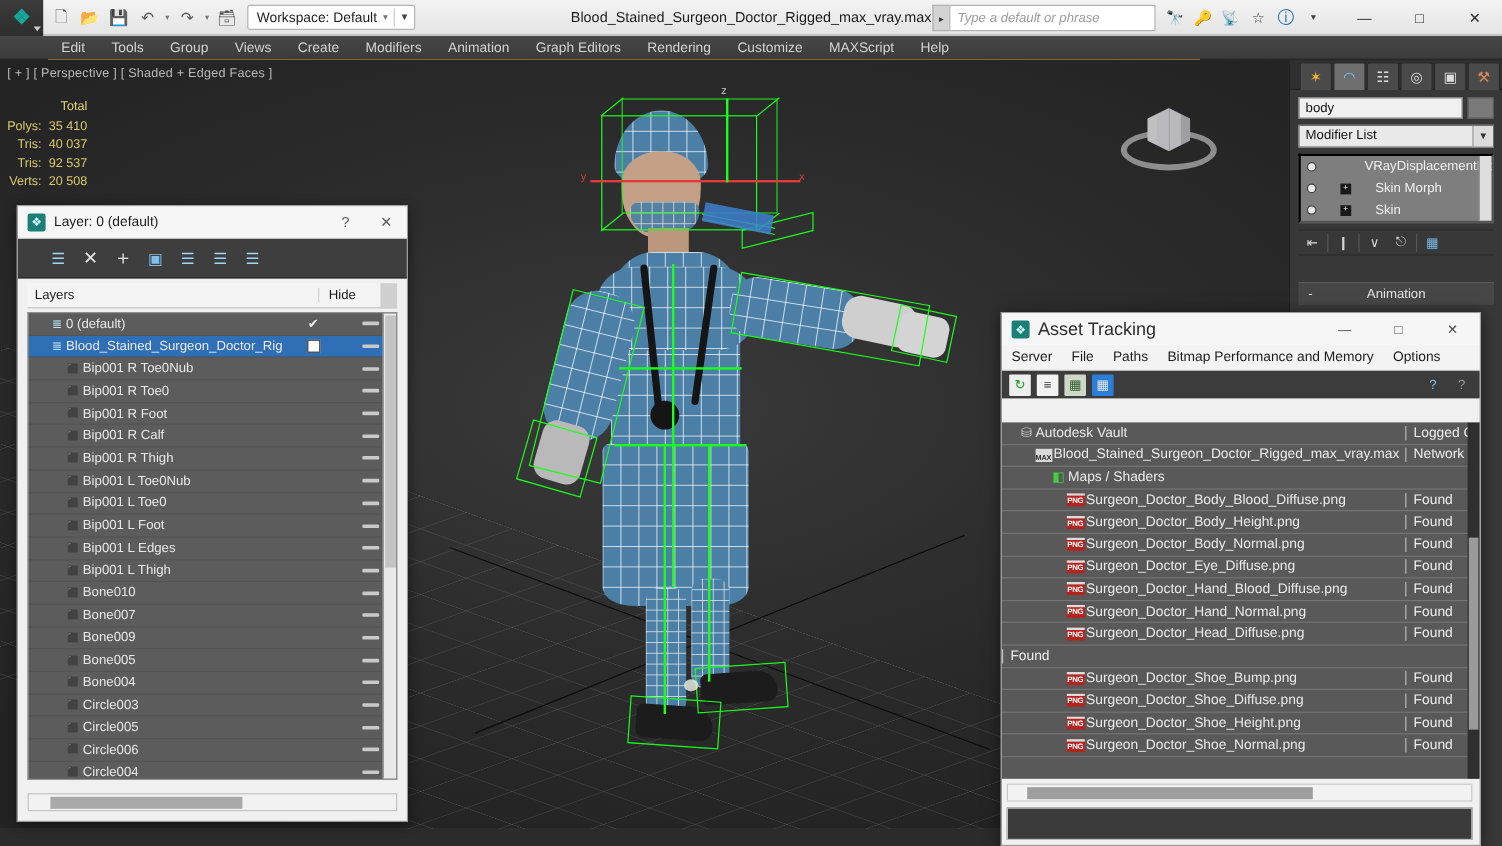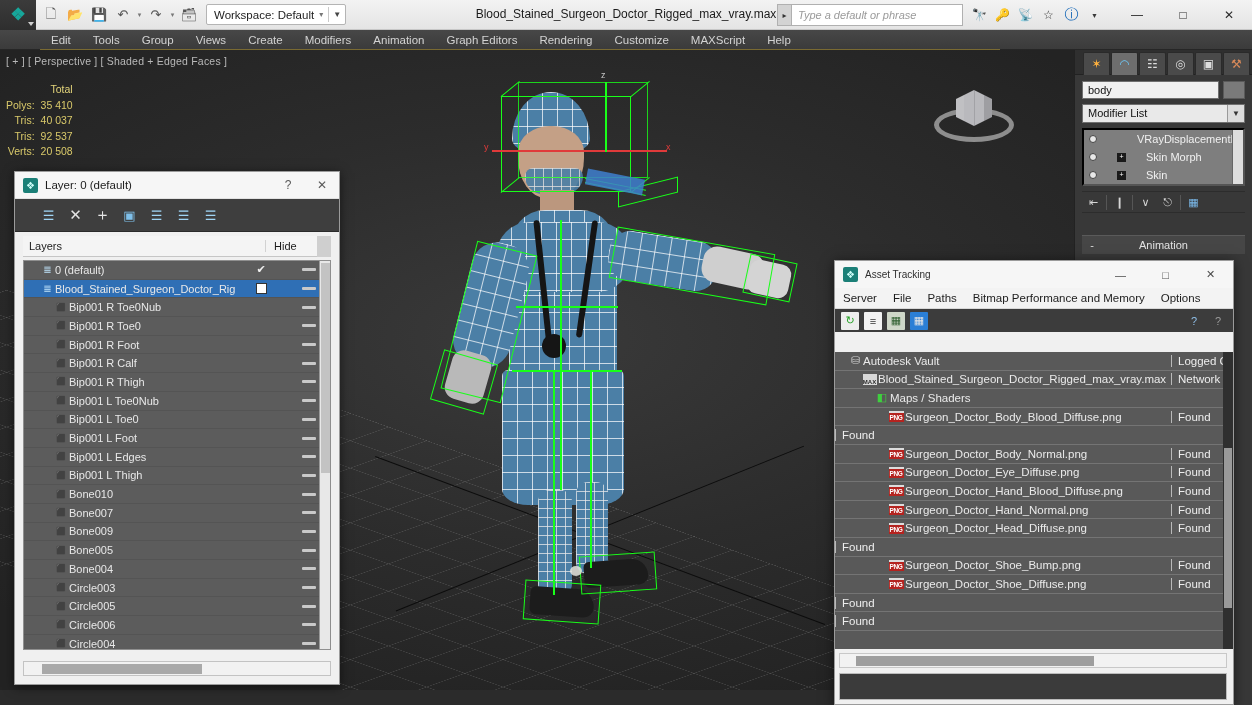--- a/index.html
+++ b/index.html
@@ -260,21 +260,21 @@
   .ld-hsb .thumb{ position:absolute; left:18px; top:2px; width:160px; height:10px; background:#a9a9a9; }
 
   
   .assetdlg{
     position:absolute; left:834px; top:260px; width:400px; height:445px;
     background:#f0f0f0; border:1px solid #9b9b9b; box-shadow:0 2px 12px rgba(0,0,0,.55);
   }
   .at-title{ height:27px; background:#f6f6f6; display:flex; align-items:center; padding-left:8px;}
   .at-ico{ width:15px;height:15px;background:#1b7f77;color:#cdfcf7;font-size:10px;
     display:flex;align-items:center;justify-content:center;margin-right:7px;border-radius:2px;}
-  .at-caption{ font-size:10px; color:#2e2e2e; flex:1;}
+  .at-caption{ font-size:15px; color:#2e2e2e; flex:1;}
   .at-wc{ width:45px;height:27px;display:flex;align-items:center;justify-content:center;color:#4a4a4a;font-size:11px;}
   .at-menu{
     height:21px; background:#f3f3f3; display:flex; align-items:center; font-size:11.5px; color:#1d1d1d;
     border-bottom:1px solid #d8d8d8;
   }
   .at-menu .mi{ padding:0 8px; height:21px; line-height:21px;}
   .at-toolbar{
     height:23px; background:#3c3c3c; display:flex; align-items:center; gap:5px; padding:0 6px;
     position:relative;
   }
@@ -787,20 +787,27 @@
             <div class="a-name">
               <span style="width: 52px; flex: 0 0 auto;"></span>
               <span class="ic-png">
                 <span class="p">PNG</span>
               </span>
               <span>Surgeon_Doctor_Body_Blood_Diffuse.png</span>
             </div>
             <div class="a-status">Found</div>
           </div>
           <div class="arow">
+            <div class="a-name">
+              <span style="width: 52px; flex: 0 0 auto;"></span>
+              <span class="ic-png">
+                <span class="p">PNG</span>
+              </span>
+              <span>Surgeon_Doctor_Body_Height.png</span>
+            </div>
             <div class="a-status">Found</div>
           </div>
           <div class="arow">
             <div class="a-name">
               <span style="width: 52px; flex: 0 0 auto;"></span>
               <span class="ic-png">
                 <span class="p">PNG</span>
               </span>
               <span>Surgeon_Doctor_Body_Normal.png</span>
             </div>
@@ -863,23 +870,37 @@
             <div class="a-name">
               <span style="width: 52px; flex: 0 0 auto;"></span>
               <span class="ic-png">
                 <span class="p">PNG</span>
               </span>
               <span>Surgeon_Doctor_Shoe_Diffuse.png</span>
             </div>
             <div class="a-status">Found</div>
           </div>
           <div class="arow">
-            <div class="a-status">Found</div>
-          </div>
-          <div class="arow">
+            <div class="a-name">
+              <span style="width: 52px; flex: 0 0 auto;"></span>
+              <span class="ic-png">
+                <span class="p">PNG</span>
+              </span>
+              <span>Surgeon_Doctor_Shoe_Height.png</span>
+            </div>
+            <div class="a-status">Found</div>
+          </div>
+          <div class="arow">
+            <div class="a-name">
+              <span style="width: 52px; flex: 0 0 auto;"></span>
+              <span class="ic-png">
+                <span class="p">PNG</span>
+              </span>
+              <span>Surgeon_Doctor_Shoe_Normal.png</span>
+            </div>
             <div class="a-status">Found</div>
           </div>
         </div>
       <div class="at-gsb">
         <div class="thumb"></div>
       </div>
     </div>
     <div class="at-hsb">
       <div class="thumb"></div>
     </div>

